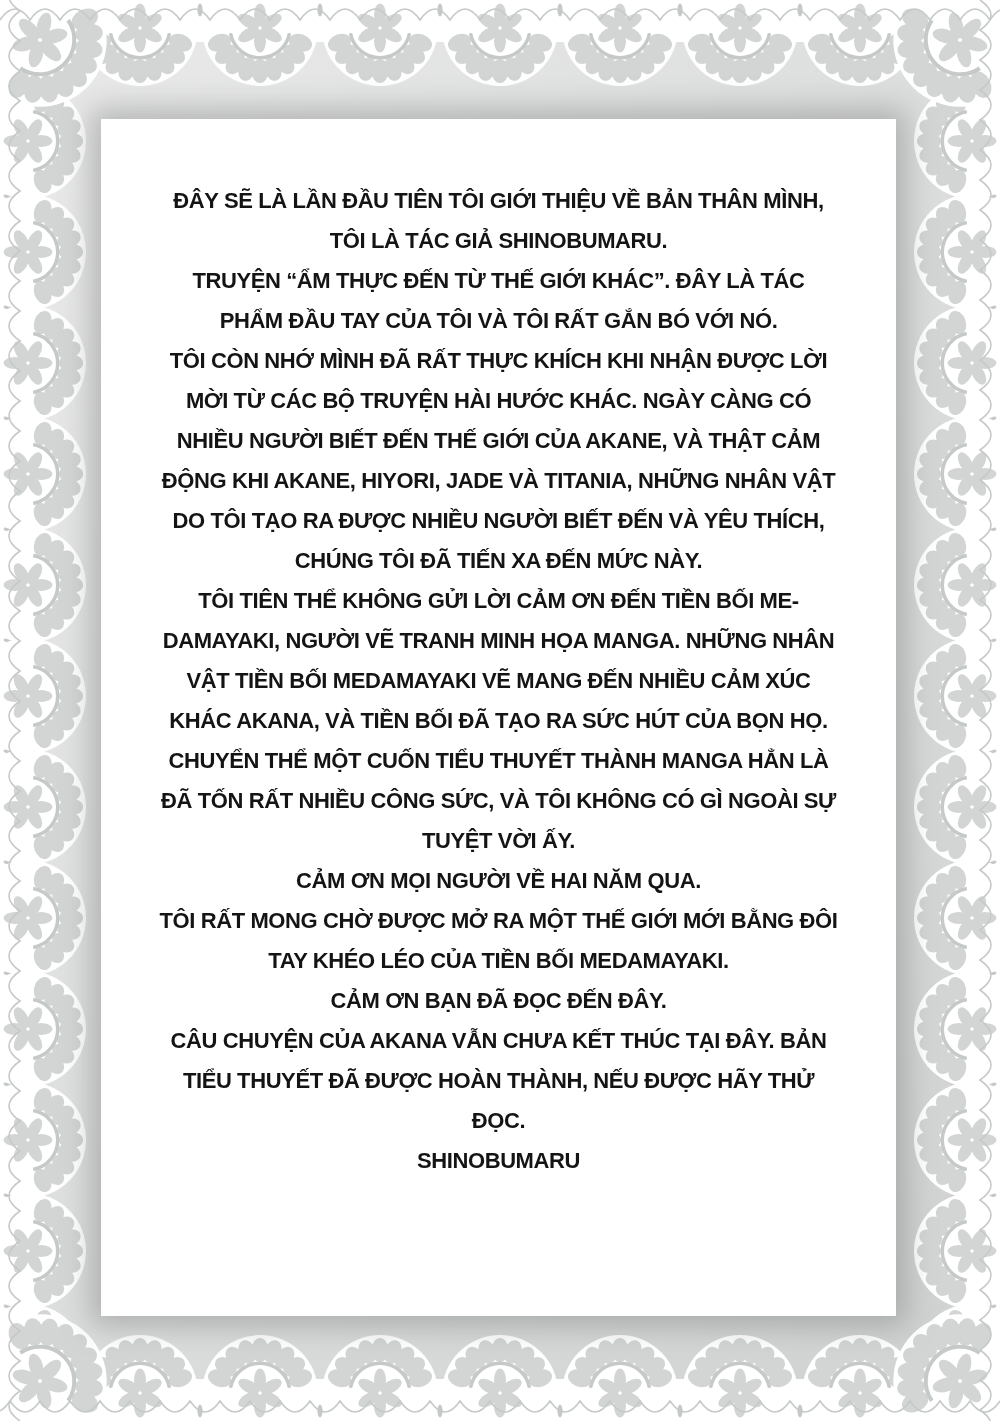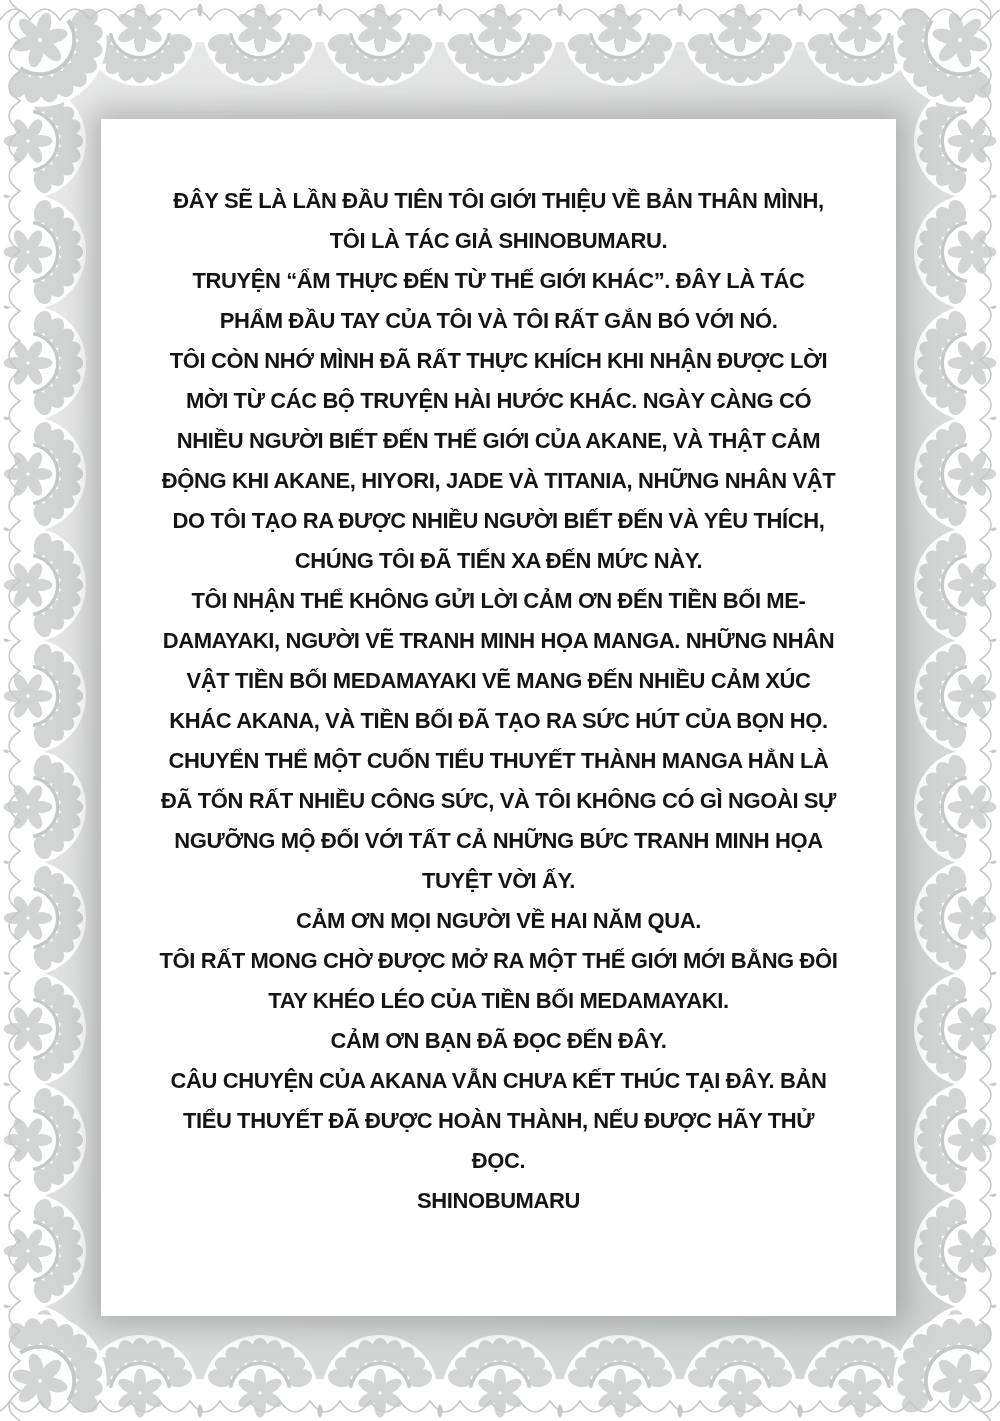--- a/index.html
+++ b/index.html
@@ -184,27 +184,26 @@
         <div class="line">ĐÂY SẼ LÀ LẦN ĐẦU TIÊN TÔI GIỚI THIỆU VỀ BẢN THÂN MÌNH,</div>
         <div class="line">TÔI LÀ TÁC GIẢ SHINOBUMARU.</div>
         <div class="line">TRUYỆN “ẨM THỰC ĐẾN TỪ THẾ GIỚI KHÁC”. ĐÂY LÀ TÁC</div>
         <div class="line">PHẨM ĐẦU TAY CỦA TÔI VÀ TÔI RẤT GẮN BÓ VỚI NÓ.</div>
         <div class="line">TÔI CÒN NHỚ MÌNH ĐÃ RẤT THỰC KHÍCH KHI NHẬN ĐƯỢC LỜI</div>
         <div class="line">MỜI TỪ CÁC BỘ TRUYỆN HÀI HƯỚC KHÁC. NGÀY CÀNG CÓ</div>
         <div class="line">NHIỀU NGƯỜI BIẾT ĐẾN THẾ GIỚI CỦA AKANE, VÀ THẬT CẢM</div>
         <div class="line">ĐỘNG KHI AKANE, HIYORI, JADE VÀ TITANIA, NHỮNG NHÂN VẬT</div>
         <div class="line">DO TÔI TẠO RA ĐƯỢC NHIỀU NGƯỜI BIẾT ĐẾN VÀ YÊU THÍCH,</div>
         <div class="line">CHÚNG TÔI ĐÃ TIẾN XA ĐẾN MỨC NÀY.</div>
-        <div class="line">TÔI NHẬN THỂ KHÔNG GỬI LỜI CẢM ƠN ĐẾN TIỀN BỐI ME-</div>
+        <div class="line">TÔI TIÊN THỂ KHÔNG GỬI LỜI CẢM ƠN ĐẾN TIỀN BỐI ME-</div>
         <div class="line">DAMAYAKI, NGƯỜI VẼ TRANH MINH HỌA MANGA. NHỮNG NHÂN</div>
         <div class="line">VẬT TIỀN BỐI MEDAMAYAKI VẼ MANG ĐẾN NHIỀU CẢM XÚC</div>
         <div class="line">KHÁC AKANA, VÀ TIỀN BỐI ĐÃ TẠO RA SỨC HÚT CỦA BỌN HỌ.</div>
         <div class="line">CHUYỂN THỂ MỘT CUỐN TIỂU THUYẾT THÀNH MANGA HẲN LÀ</div>
         <div class="line">ĐÃ TỐN RẤT NHIỀU CÔNG SỨC, VÀ TÔI KHÔNG CÓ GÌ NGOÀI SỰ</div>
-        <div class="line">NGƯỠNG MỘ ĐỐI VỚI TẤT CẢ NHỮNG BỨC TRANH MINH HỌA</div>
         <div class="line">TUYỆT VỜI ẤY.</div>
         <div class="line">CẢM ƠN MỌI NGƯỜI VỀ HAI NĂM QUA.</div>
         <div class="line">TÔI RẤT MONG CHỜ ĐƯỢC MỞ RA MỘT THẾ GIỚI MỚI BẰNG ĐÔI</div>
         <div class="line">TAY KHÉO LÉO CỦA TIỀN BỐI MEDAMAYAKI.</div>
         <div class="line">CẢM ƠN BẠN ĐÃ ĐỌC ĐẾN ĐÂY.</div>
         <div class="line">CÂU CHUYỆN CỦA AKANA VẪN CHƯA KẾT THÚC TẠI ĐÂY. BẢN</div>
         <div class="line">TIỂU THUYẾT ĐÃ ĐƯỢC HOÀN THÀNH, NẾU ĐƯỢC HÃY THỬ</div>
         <div class="line">ĐỌC.</div>
         <div class="line">SHINOBUMARU</div>
       </div>

